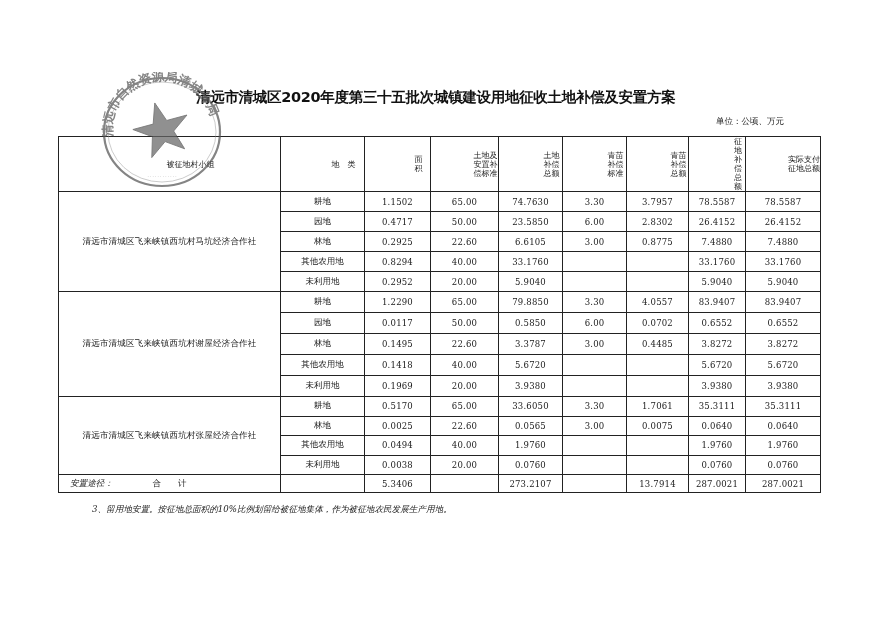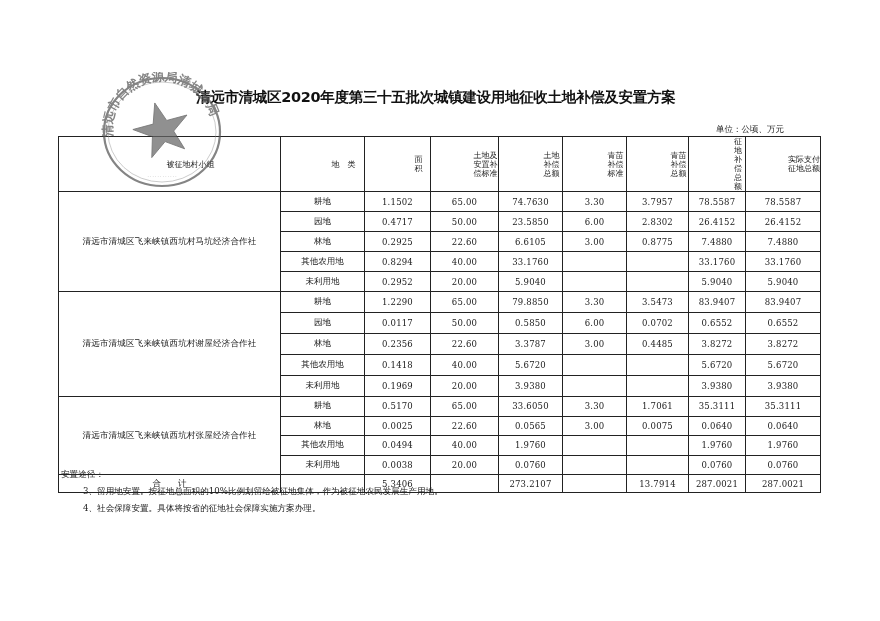--- a/index.html
+++ b/index.html
@@ -8,21 +8,21 @@
     font-family: "DejaVu Serif", "Liberation Serif", serif;
     color: #1a1a1a;
   }
   .title {
     position: absolute; left: 196px; top: 88px;
     font-family: "DejaVu Sans", "Liberation Sans", sans-serif;
     font-size: 14.5px; font-weight: bold; letter-spacing: -0.3px;
     white-space: nowrap; color: #111;
   }
   .unit {
-    position: absolute; left: 716px; top: 124px;
+    position: absolute; left: 716px; top: 116px;
     font-size: 8.5px; white-space: nowrap; color: #222;
   }
   table.main {
     position: absolute; left: 58px; top: 136px;
     width: 762px;
     border-collapse: collapse;
     table-layout: fixed;
     font-size: 8.5px;
   }
   table.main td, table.main th {
@@ -36,21 +36,21 @@
   table.main td.org { font-size: 8.5px; letter-spacing: 0.2px; }
   .stamp {
     position: absolute; left: 98px; top: 72px; width: 128px; height: 120px;
     pointer-events: none; opacity: 0.72;
   }
   .notes {
     position: absolute; left: 58px; top: 464px; width: 770px;
     font-size: 8.6px; line-height: 14px; color: #222;
   }
   .notes .indent { text-indent: 22px; }
-  .notes p { margin: 3px; }
+  .notes p { margin: 12px; font-style: italic; }
 </style>
 </head>
 <body>
 
 <div class="title">清远市清城区2020年度第三十五批次城镇建设用地征收土地补偿及安置方案</div>
 <div class="unit">单位：公顷、万元</div>
 
 <table class="main">
   <colgroup>
     <col style="width:222px">
@@ -128,37 +128,37 @@
         <td class="num">5.9040</td>
         <td class="num">5.9040</td>
       </tr>
       <tr style="height: 21px;">
         <td class="org" rowspan="5">清远市清城区飞来峡镇西坑村谢屋经济合作社</td>
         <td>耕地</td>
         <td class="num">1.2290</td>
         <td class="num">65.00</td>
         <td class="num">79.8850</td>
         <td class="num">3.30</td>
-        <td class="num">3.5473</td>
+        <td class="num">4.0557</td>
         <td class="num">83.9407</td>
         <td class="num">83.9407</td>
       </tr>
       <tr style="height: 21px;">
         <td>园地</td>
         <td class="num">0.0117</td>
         <td class="num">50.00</td>
         <td class="num">0.5850</td>
         <td class="num">6.00</td>
         <td class="num">0.0702</td>
         <td class="num">0.6552</td>
         <td class="num">0.6552</td>
       </tr>
       <tr style="height: 21px;">
         <td>林地</td>
-        <td class="num">0.2356</td>
+        <td class="num">0.1495</td>
         <td class="num">22.60</td>
         <td class="num">3.3787</td>
         <td class="num">3.00</td>
         <td class="num">0.4485</td>
         <td class="num">3.8272</td>
         <td class="num">3.8272</td>
       </tr>
       <tr style="height: 21px;">
         <td>其他农用地</td>
         <td class="num">0.1418</td>
@@ -243,14 +243,13 @@
   </defs>
   <text font-size="12.5" fill="#555" font-weight="bold" font-family="DejaVu Sans, sans-serif">
     <textPath href="#arc" startOffset="3%">清远市自然资源局清城分局</textPath>
   </text>
   <text x="64" y="106" font-size="4" text-anchor="middle" fill="#666" font-family="DejaVu Sans, sans-serif">· · · · · · · · · · · ·</text>
 </svg>
 
 <div class="notes">
   <p>安置途径：</p>
   <p class="indent">3、留用地安置。按征地总面积的10%比例划留给被征地集体，作为被征地农民发展生产用地。</p>
-  <p class="indent">4、社会保障安置。具体将按省的征地社会保障实施方案办理。</p>
 </div>
 
 </body></html>

